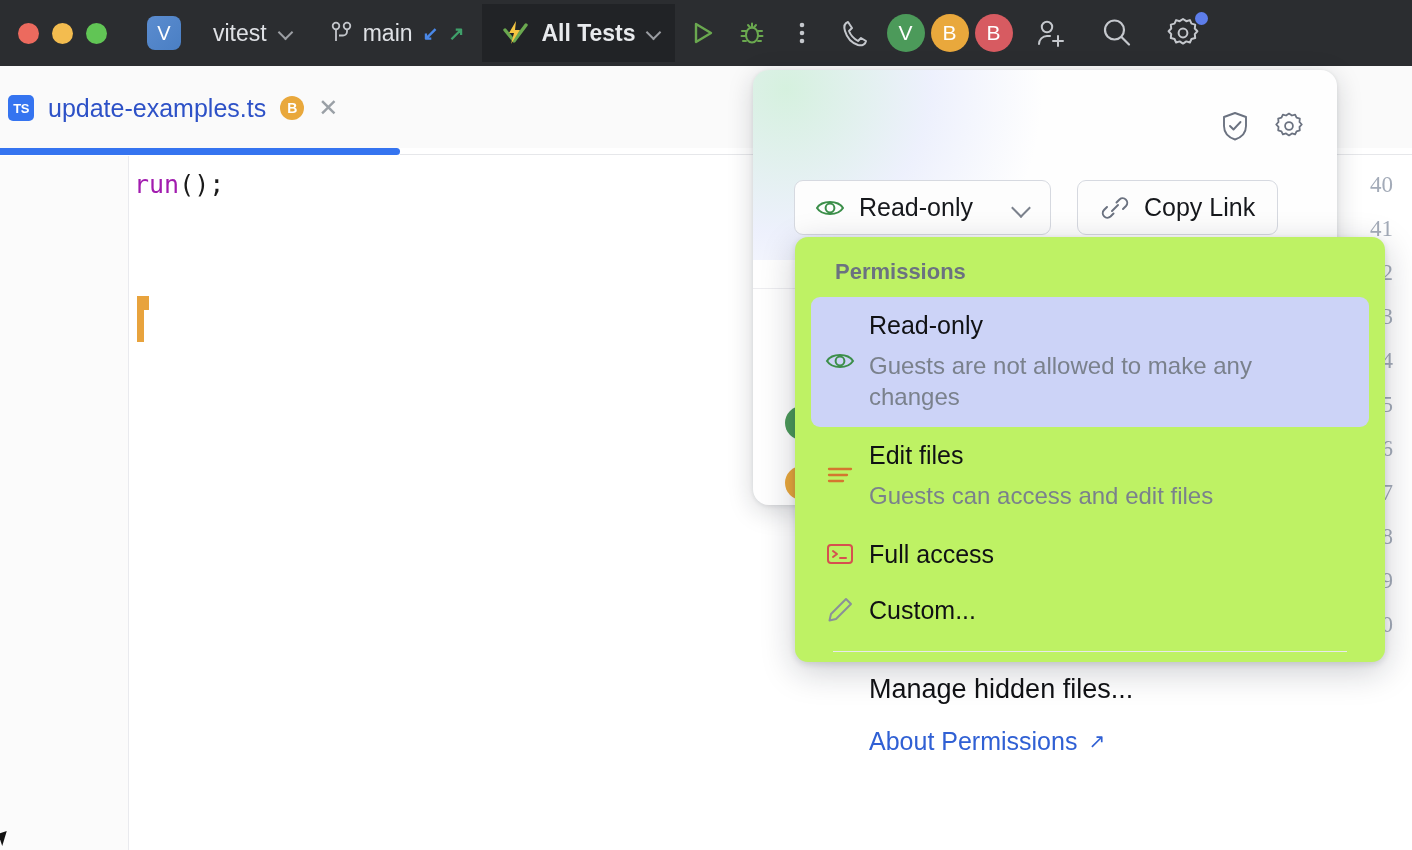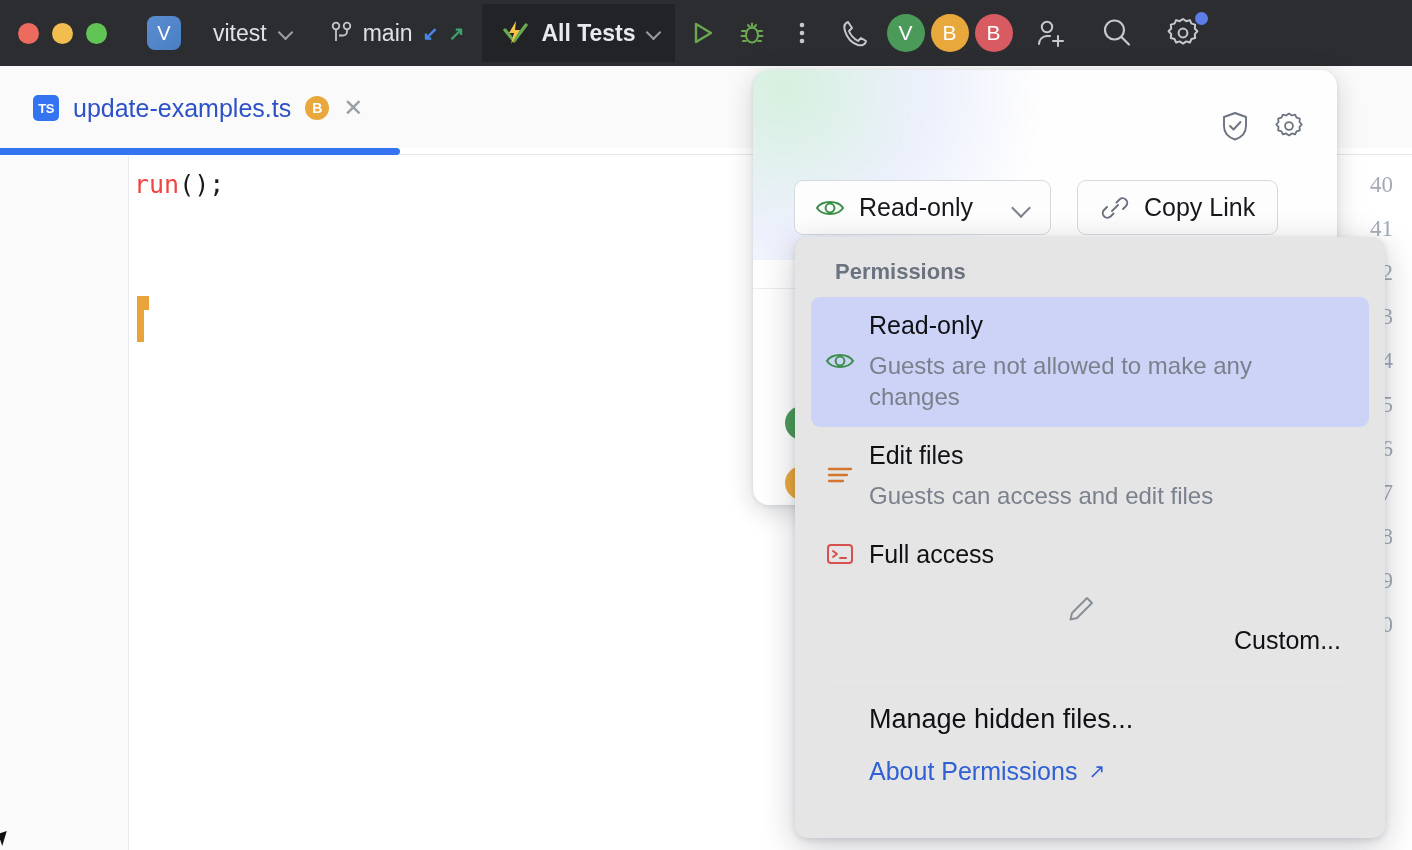--- a/index.html
+++ b/index.html
@@ -73,21 +73,21 @@
   
   .editor-bg {
     position: absolute; left: 0; top: 66px; width: 1412px; height: 784px;
     background: #ffffff;
   }
   .tabstrip {
     position: absolute; left: 0; top: 66px; width: 1412px; height: 82px;
     background: #fafafa;
   }
   .tab {
-    position: absolute; left: 33px; top: 86px;
+    position: absolute; left: 8px; top: 86px;
     display: flex; align-items: center; gap: 14px; height: 44px;
   }
   .ts-badge {
     width: 26px; height: 26px; border-radius: 5px; background: #3574f0;
     color: #fff; font-size: 13px; font-weight: bold;
     display: flex; align-items: center; justify-content: center;
     letter-spacing: -.5px;
   }
   .tab-title { color: #2d51c7; font-size: 25px; }
   .tab-av {
@@ -115,21 +115,21 @@
     font-family: Liberation Serif, serif;
   }
   .gutter-rule {
     position: absolute; left: 128px; top: 156px; width: 1px; height: 694px;
     background: #e9eaee;
   }
   .code-line {
     position: absolute; left: 134px;
     font-family: "DejaVu Sans Mono", monospace; font-size: 25px;
   }
-  .kw-fn { color: #ef4444; text-align: center; }
+  .kw-fn { color: #a21caf; text-align: center; }
   .kw-punc { color: #1a1a1a; }
   .caret-mark {
     position: absolute; left: 137px; top: 296px;
     width: 7px; height: 46px; background: #e8a33d;
   }
   .caret-mark::before {
     content: ""; position: absolute; left: 0; top: 0;
     width: 12px; height: 14px; background: #e8a33d;
   }
   .mouse-cursor {
@@ -189,22 +189,22 @@
     position: absolute; left: 32px;
     display: flex; align-items: center; gap: 16px;
   }
   .p-av { width: 34px; height: 34px; border-radius: 50%;
           display: flex; align-items: center; justify-content: center;
           color: #fff; font-size: 18px; }
 
   
   .menu {
     position: absolute; left: 795px; top: 237px;
-    width: 590px; height: 601px;
-    background: #e5e5e5; border-radius: 13px;
+    width: 590px; height: 425px;
+    background: #bef264; border-radius: 13px;
     box-shadow: 0 9px 34px rgba(20,25,40,.22), 0 2px 6px rgba(20,25,40,.12);
     padding: 22px 16px 16px 16px;
   }
   .menu-header {
     font-size: 22px; font-weight: bold; color: #6b7280;
     padding: 0 24px; margin-bottom: 12px;
   }
   .menu-item {
     display: flex; align-items: flex-start; gap: 0;
     border-radius: 9px; padding: 12px 18px 14px 0;
@@ -212,21 +212,21 @@
   }
   .menu-item.sel { background: #ccd3f7; }
   .mi-icon {
     width: 58px; min-width: 58px;
     display: flex; align-items: center; justify-content: center;
     align-self: center;
   }
   .mi-body { flex: 1; padding-right: 10px; }
   .mi-title { font-size: 25px; color: #101114; line-height: 1.3; }
   .mi-desc { font-size: 24px; color: #7a818c; line-height: 1.33; margin-top: 8px; }
-  .menu-item.simple { padding: 10px 18px 10px 0; align-items: flex-end; flex-direction: column; }
+  .menu-item.simple { padding: 10px 18px 10px 0; align-items: flex-start; }
   .menu-item.simple .mi-title { font-size: 25px; }
   .menu-divider {
     height: 1px; background: #e8e9ec; margin: 14px 22px 10px 22px;
   }
   .menu-plain {
     padding: 12px 0 12px 58px; font-size: 27px; color: #101114;
   }
   .menu-link {
     padding: 10px 0 10px 58px; font-size: 25px; color: #3060d4;
     display: flex; align-items: center; gap: 11px;

